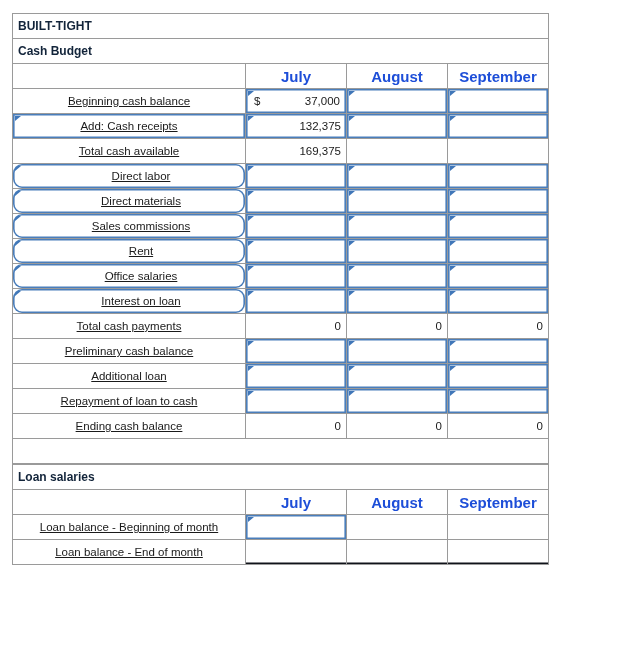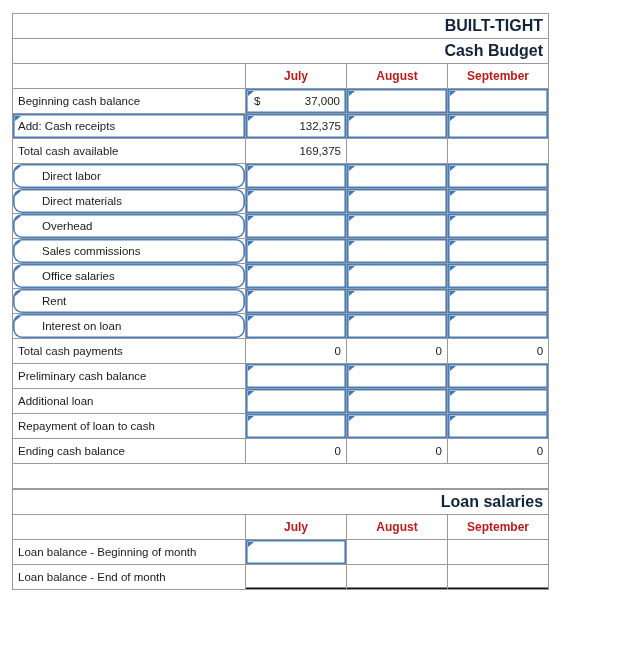--- a/index.html
+++ b/index.html
@@ -41,43 +41,44 @@
     white-space: nowrap;
   }
 
   
   col.c-label { width: 233px; }
   col.c-mon   { width: 101px; }
 
   
   td.band {
     background: #7FAADE;
-    text-align: right;
+    text-align: left;
     font-weight: bold;
-    font-size: 16px;
+    font-size: 12px;
     color: #12243a;
     border: 1px solid #8d8d8d;
   }
   td.monthhead {
     background: #7FAADE;
     text-align: center;
     font-weight: bold;
-    font-size: 12px;
-    color: #b91c1c;
+    font-size: 15px;
+    color: #1d4ed8;
     border: 1px solid #8d8d8d;
   }
   td.corner {
     background: #7FAADE;
     border: 1px solid #8d8d8d;
   }
 
   
   td.lbl {
-    text-align: left;
+    text-align: center;
     font-size: 11.5px;
+    text-decoration: underline;
   }
   td.lbl.indent { padding-left: 29px; border-radius: 9px; }
 
   td.num {
     text-align: right;
     font-size: 11.5px;
     padding-right: 6px;
   }
 
   
@@ -192,43 +193,37 @@
         <td class="num inp"></td>
       </tr>
 
       <tr>
         <td class="lbl indent inp">Direct materials</td>
         <td class="num inp"></td>
         <td class="num inp"></td>
         <td class="num inp"></td>
       </tr>
 
-      <tr>
-        <td class="lbl indent inp">Overhead</td>
-        <td class="num inp"></td>
-        <td class="num inp"></td>
-        <td class="num inp"></td>
-      </tr>
 
       <tr>
         <td class="lbl indent inp">Sales commissions</td>
         <td class="num inp"></td>
         <td class="num inp"></td>
         <td class="num inp"></td>
       </tr>
 
       <tr>
+        <td class="lbl indent inp">Rent</td>
+        <td class="num inp"></td>
+        <td class="num inp"></td>
+        <td class="num inp"></td>
+      </tr>
+
+      <tr>
         <td class="lbl indent inp">Office salaries</td>
-        <td class="num inp"></td>
-        <td class="num inp"></td>
-        <td class="num inp"></td>
-      </tr>
-
-      <tr>
-        <td class="lbl indent inp">Rent</td>
         <td class="num inp"></td>
         <td class="num inp"></td>
         <td class="num inp"></td>
       </tr>
 
       <tr>
         <td class="lbl indent inp">Interest on loan</td>
         <td class="num inp topline"></td>
         <td class="num inp topline"></td>
         <td class="num inp topline"></td>

